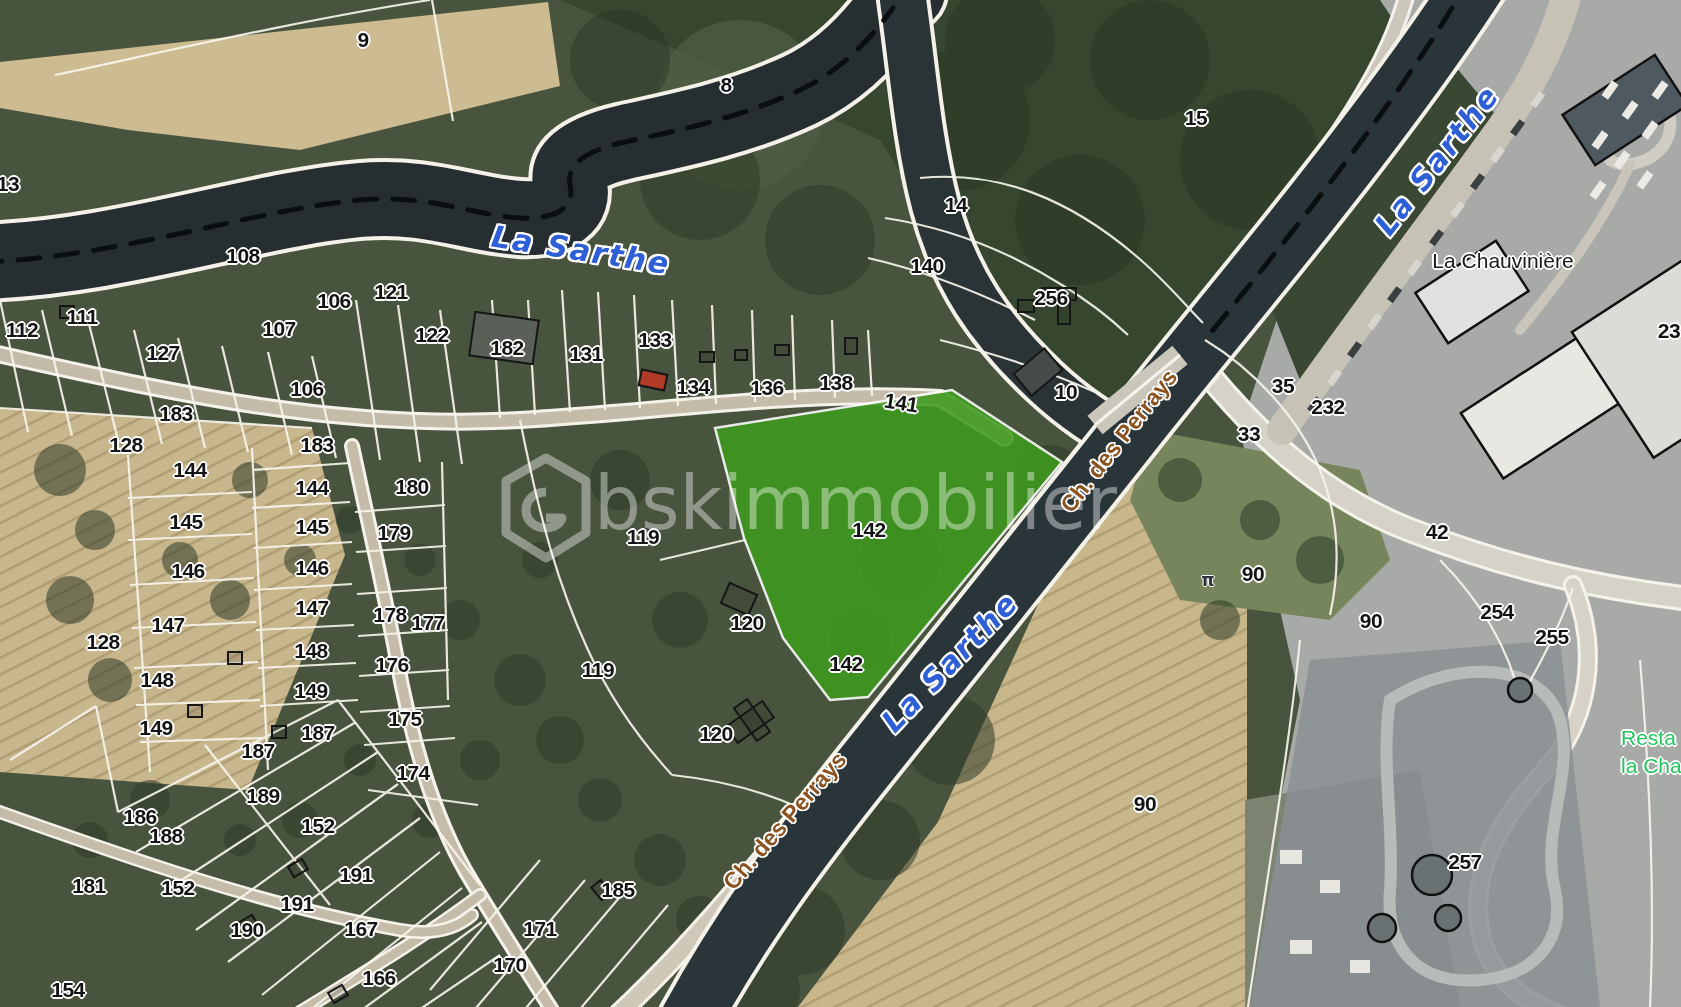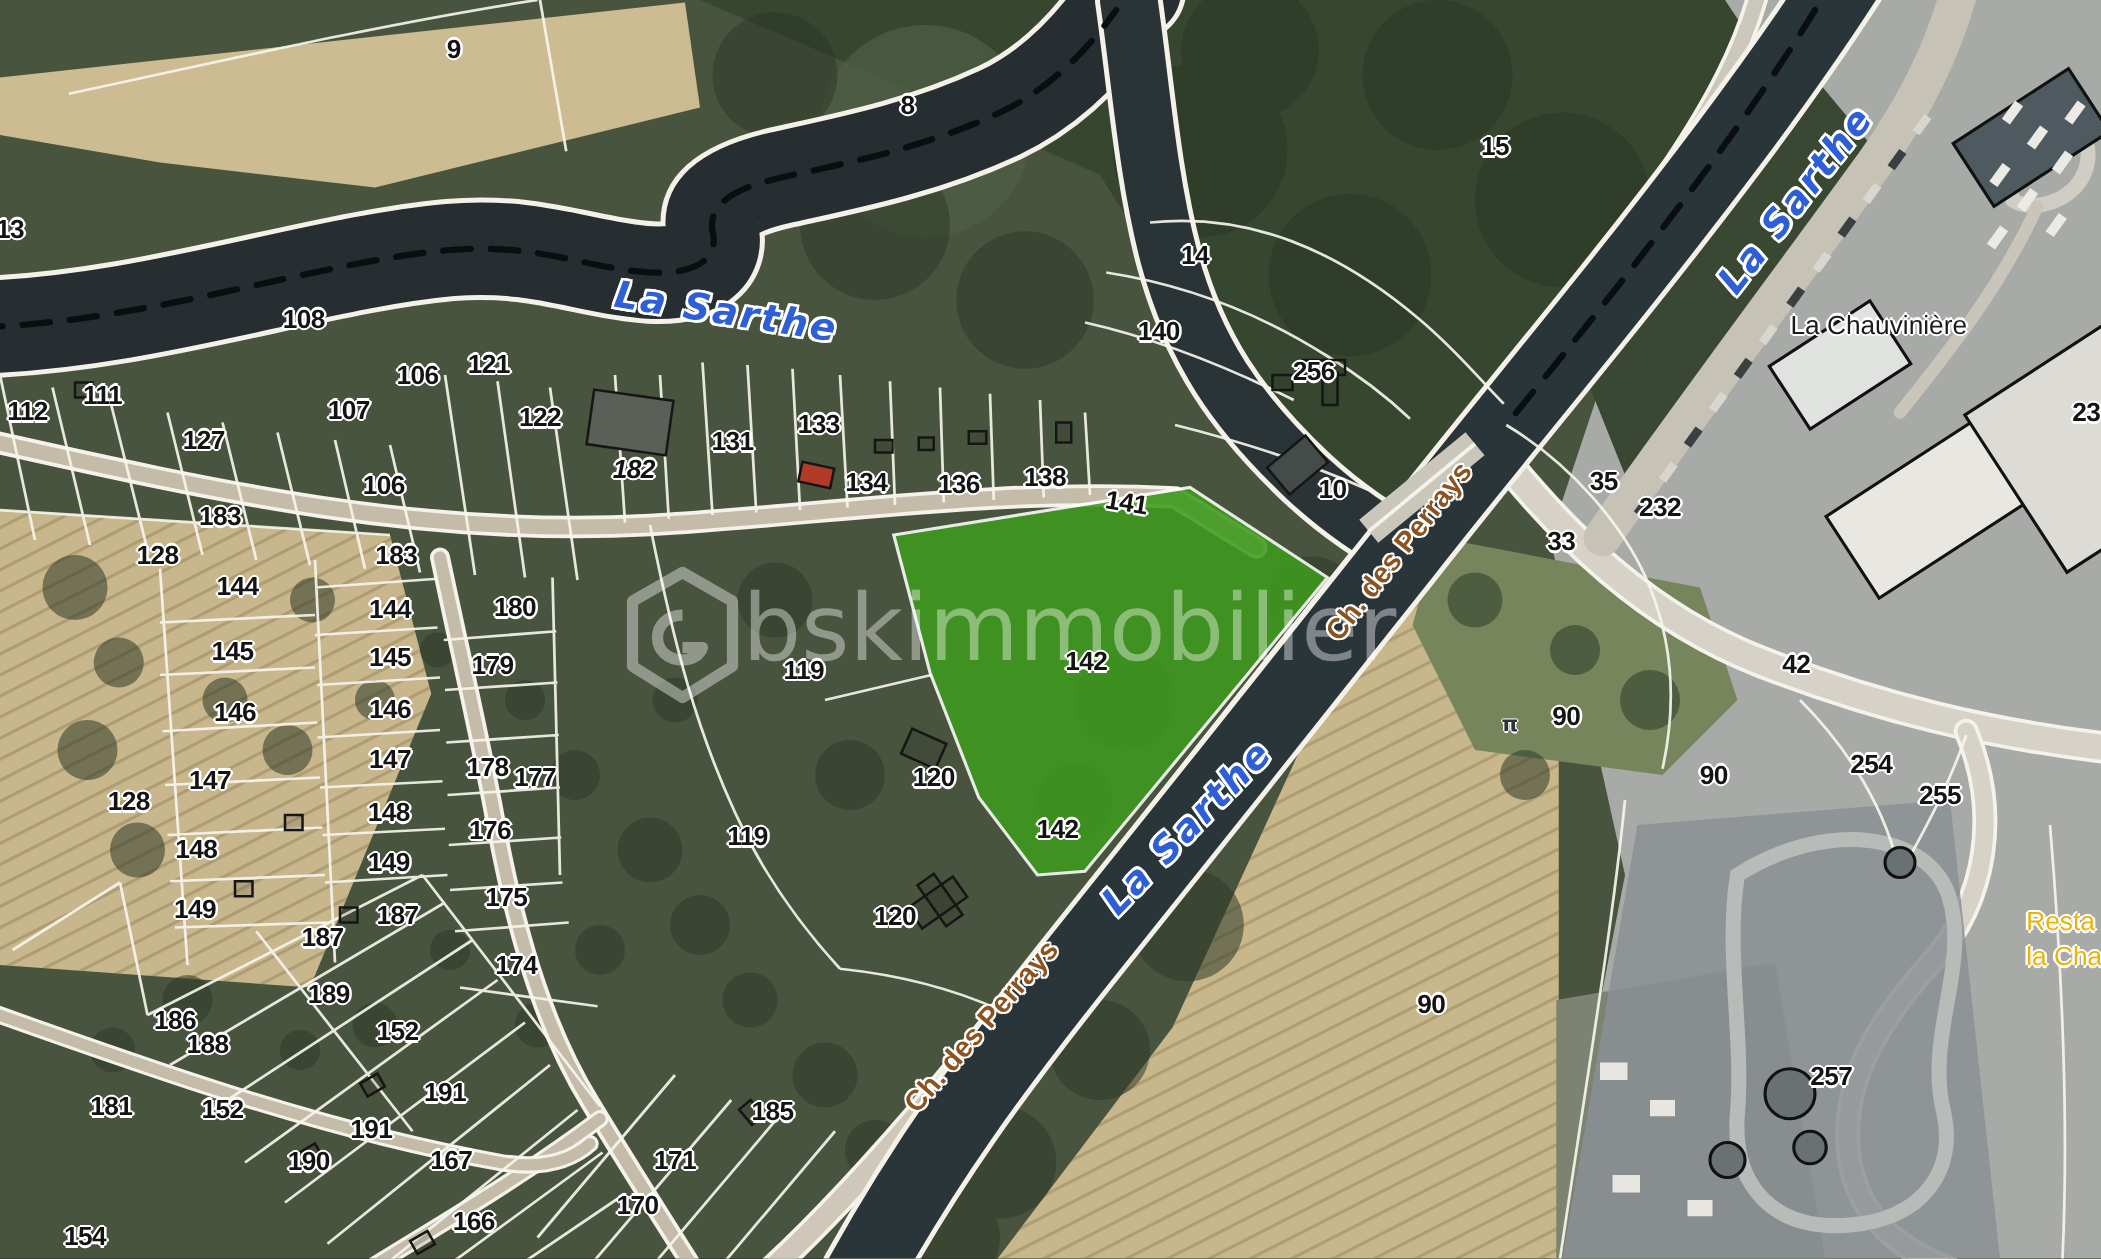--- a/index.html
+++ b/index.html
@@ -21,21 +21,21 @@
     font:700 23px "Liberation Sans","DejaVu Sans",sans-serif;color:var(--road-label);
     white-space:nowrap;
     text-shadow:-2px 0 0 #fff,2px 0 0 #fff,0 -2px 0 #fff,0 2px 0 #fff,
       -1px -1px 0 #fff,1px 1px 0 #fff,-1px 1px 0 #fff,1px -1px 0 #fff;}
   .place{position:absolute;transform:translate(-50%,-50%);
     font:400 21px "Liberation Sans","DejaVu Sans",sans-serif;color:#1c1c1c;
     white-space:nowrap;
     text-shadow:-2px 0 0 #fff,2px 0 0 #fff,0 -2px 0 #fff,0 2px 0 #fff,
       -1px -1px 0 #fff,1px 1px 0 #fff,-1px 1px 0 #fff,1px -1px 0 #fff;}
   .edge-label{position:absolute;font:400 21px "Liberation Sans","DejaVu Sans",sans-serif;
-    color:#eab308;line-height:1.35;white-space:nowrap;
+    color:#22c55e;line-height:1.35;white-space:nowrap;
     text-shadow:-2px 0 0 #fff,2px 0 0 #fff,0 -2px 0 #fff,0 2px 0 #fff,
       -1px -1px 0 #fff,1px 1px 0 #fff;}
   .micon{position:absolute;transform:translate(-50%,-50%);
     font:700 17px "DejaVu Sans",sans-serif;color:#2e3338;
     text-shadow:-1px 0 0 #fff,1px 0 0 #fff,0 -1px 0 #fff,0 1px 0 #fff;}
   #wmark{position:absolute;left:498px;top:452px;opacity:1;pointer-events:none;}
   #wmark .wm-text{position:absolute;left:96px;top:8px;
     font:500 74px "DejaVu Sans","Liberation Sans",sans-serif;color:var(--wm);
     letter-spacing:0px;}
 </style>
@@ -278,21 +278,21 @@
       <div class="plabel" style="left: 927px; top: 266px; transform: translate(-50%, -50%) rotate(0deg);">140</div>
       <div class="plabel" style="left: 391px; top: 292px; transform: translate(-50%, -50%) rotate(0deg);">121</div>
       <div class="plabel" style="left: 334px; top: 301px; transform: translate(-50%, -50%) rotate(0deg);">106</div>
       <div class="plabel" style="left: 1051px; top: 298px; transform: translate(-50%, -50%) rotate(0deg);">256</div>
       <div class="plabel" style="left: 279px; top: 329px; transform: translate(-50%, -50%) rotate(0deg);">107</div>
       <div class="plabel" style="left: 22px; top: 330px; transform: translate(-50%, -50%) rotate(0deg);">112</div>
       <div class="plabel" style="left: 432px; top: 335px; transform: translate(-50%, -50%) rotate(0deg);">122</div>
       <div class="plabel" style="left: 655px; top: 340px; transform: translate(-50%, -50%) rotate(0deg);">133</div>
       <div class="plabel" style="left: 163px; top: 353px; transform: translate(-50%, -50%) rotate(0deg);">127</div>
       <div class="plabel" style="left: 586px; top: 354px; transform: translate(-50%, -50%) rotate(0deg);">131</div>
-      <div class="plabel" style="left: 507px; top: 376px; transform: translate(-50%, -50%) rotate(0deg); font-style: italic;">182</div>
+      <div class="plabel" style="left: 507px; top: 348px; transform: translate(-50%, -50%) rotate(0deg);">182</div>
       <div class="plabel" style="left: 693px; top: 387px; transform: translate(-50%, -50%) rotate(0deg);">134</div>
       <div class="plabel" style="left: 767px; top: 388px; transform: translate(-50%, -50%) rotate(0deg);">136</div>
       <div class="plabel" style="left: 836px; top: 383px; transform: translate(-50%, -50%) rotate(0deg);">138</div>
       <div class="plabel" style="left: 1283px; top: 386px; transform: translate(-50%, -50%) rotate(0deg);">35</div>
       <div class="plabel" style="left: 307px; top: 389px; transform: translate(-50%, -50%) rotate(0deg);">106</div>
       <div class="plabel" style="left: 1066px; top: 392px; transform: translate(-50%, -50%) rotate(0deg);">10</div>
       <div class="plabel" style="left: 901px; top: 403px; transform: translate(-50%, -50%) rotate(9deg);">141</div>
       <div class="plabel" style="left: 1328px; top: 407px; transform: translate(-50%, -50%) rotate(0deg);">232</div>
       <div class="plabel" style="left: 176px; top: 414px; transform: translate(-50%, -50%) rotate(0deg);">183</div>
       <div class="plabel" style="left: 1249px; top: 434px; transform: translate(-50%, -50%) rotate(0deg);">33</div>

